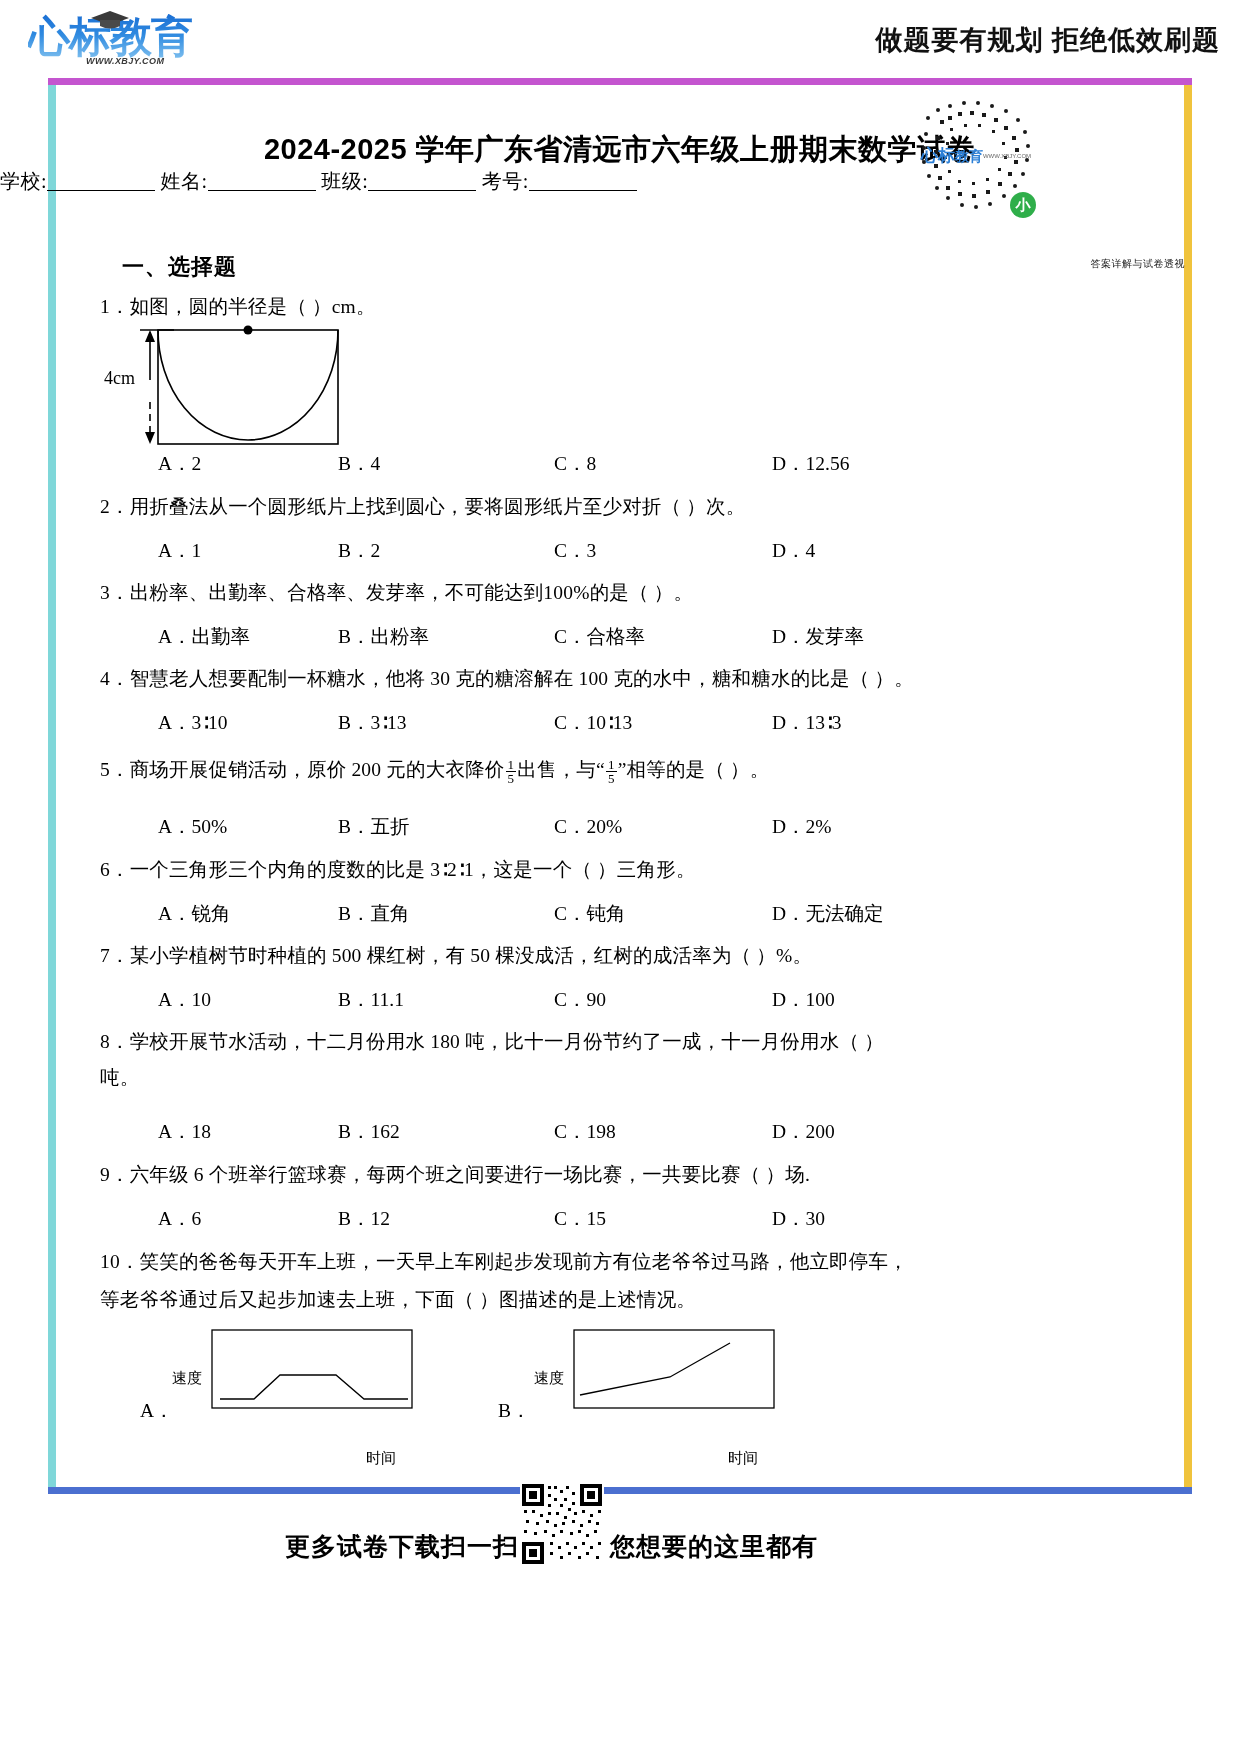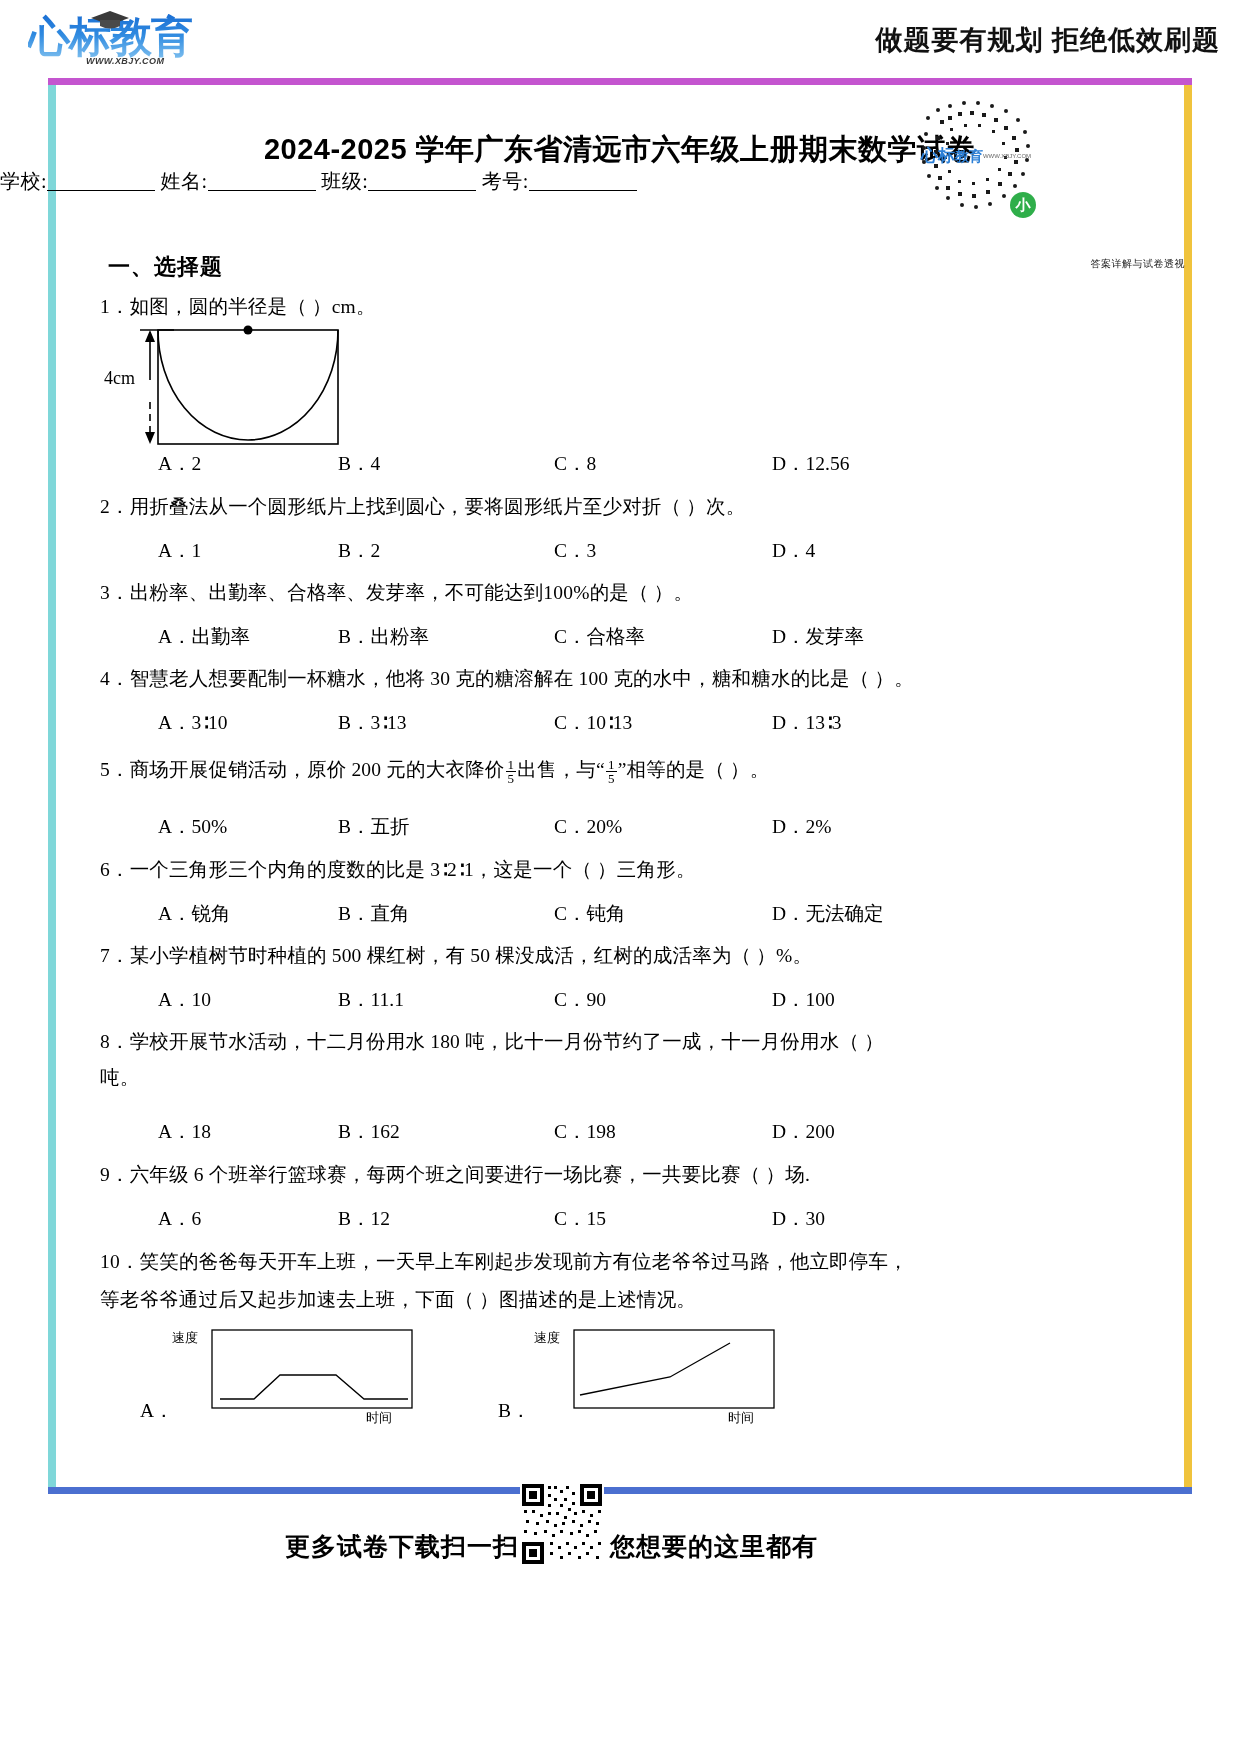--- a/index.html
+++ b/index.html
@@ -94,21 +94,21 @@
   }
   .qr-badge{
     position:absolute;right:-4px;bottom:-6px;width:26px;height:26px;
     border-radius:50%;background:#2fae4a;color:#fff;
     font-family:"Liberation Sans","DejaVu Sans",sans-serif;
     font-size:15px;font-weight:bold;
     display:flex;align-items:center;justify-content:center;
   }
   
   .section-head{
-    position:absolute;left:108px;top:252px;
+    position:absolute;left:122px;top:252px;
     font-family:"Liberation Sans","DejaVu Sans",sans-serif;
     font-weight:bold;font-size:22px;letter-spacing:1px;
   }
   .answer-link{
     position:absolute;right:55px;top:257px;
     font-family:"Liberation Sans","DejaVu Sans",sans-serif;
     font-size:10px;color:#222;letter-spacing:0.5px;
   }
   .q{
     position:absolute;left:100px;font-size:19.5px;line-height:30px;
@@ -125,21 +125,22 @@
     margin:0 1px;
   }
   .frac .n{display:block;padding:0 2px;}
   .frac .d{display:block;border-top:1.2px solid #000;padding:0 2px;}
   
   .fig1{position:absolute;left:118px;top:322px;width:235px;height:130px;}
   
   .gfig{position:absolute;}
   .glabel{
     font-family:"Liberation Sans","DejaVu Sans",sans-serif;
-    font-size:13px;
+    font-size:15px;
+    margin-top:40px;
   }
   .optlabel{
     position:absolute;font-size:19.5px;
   }
   
   .footer-text-l{
     position:absolute;left:285px;top:1530px;
     font-family:"Liberation Sans","DejaVu Sans",sans-serif;
     font-size:25px;font-weight:bold;letter-spacing:1px;
   }

